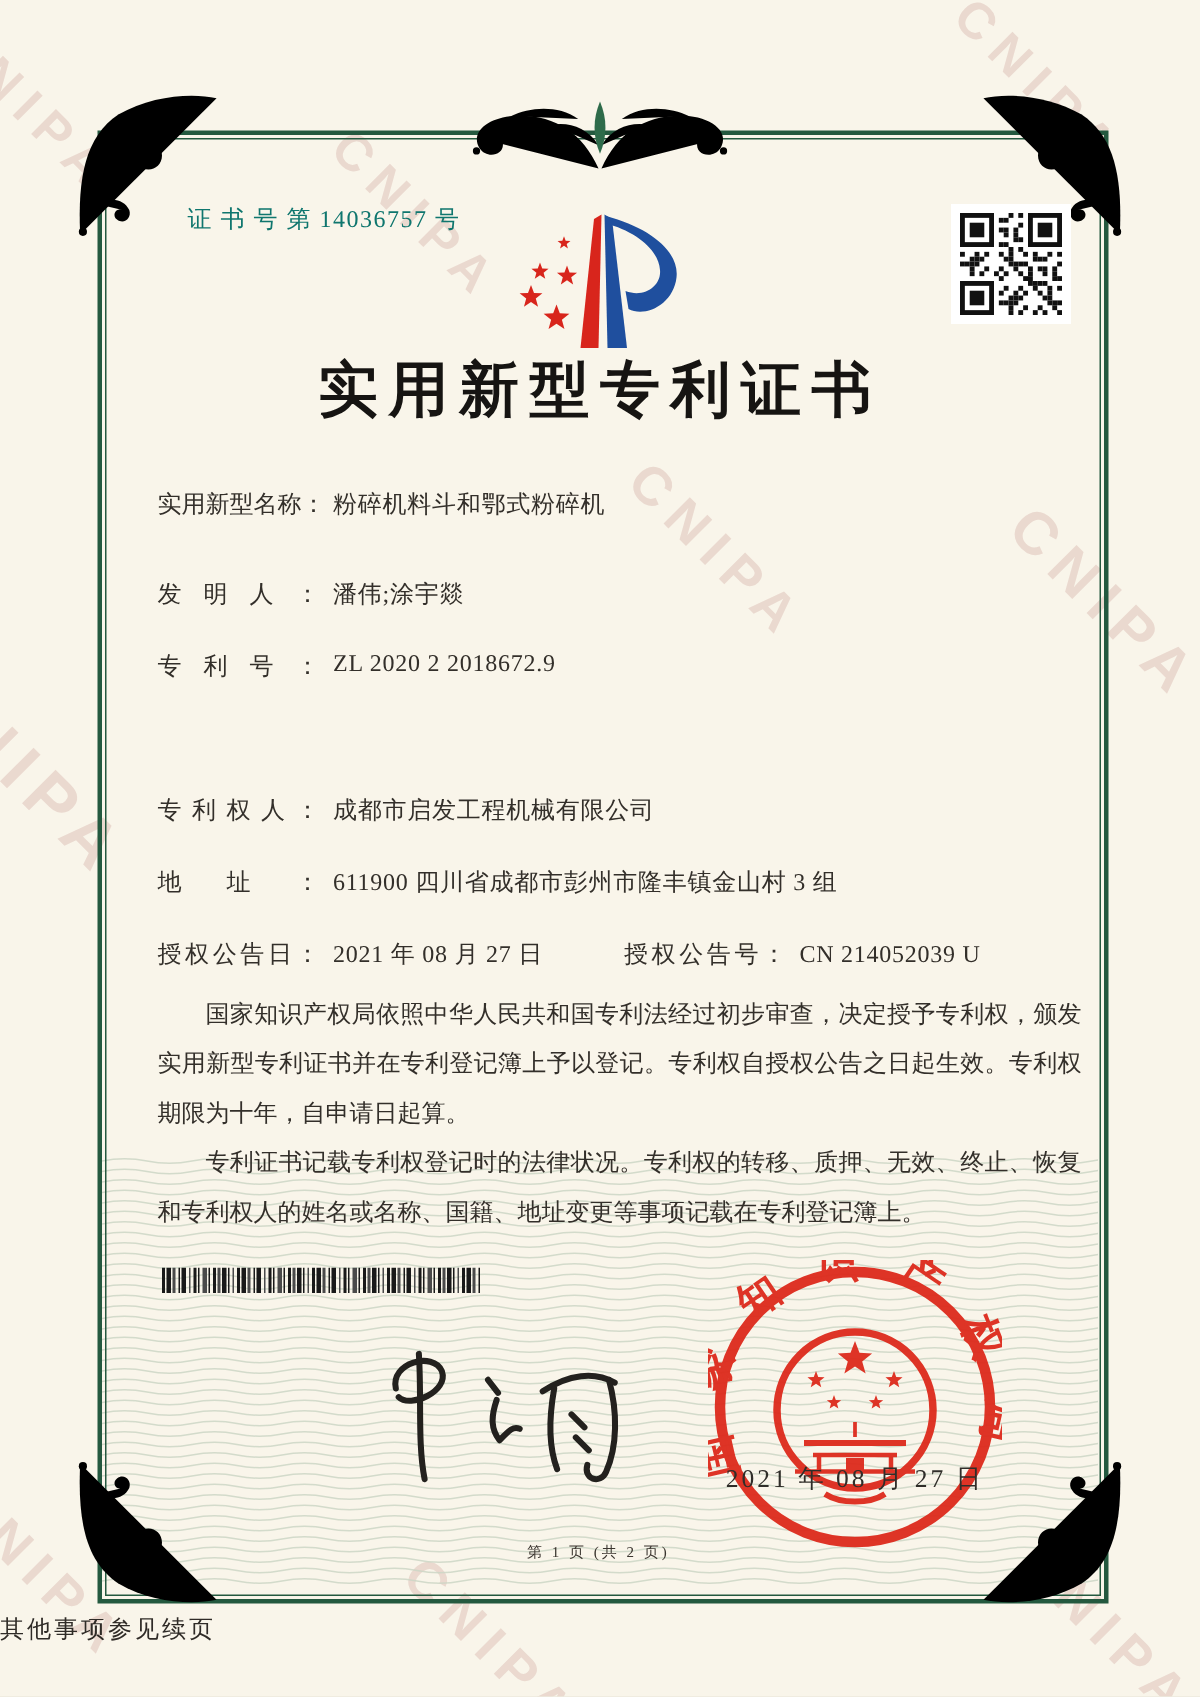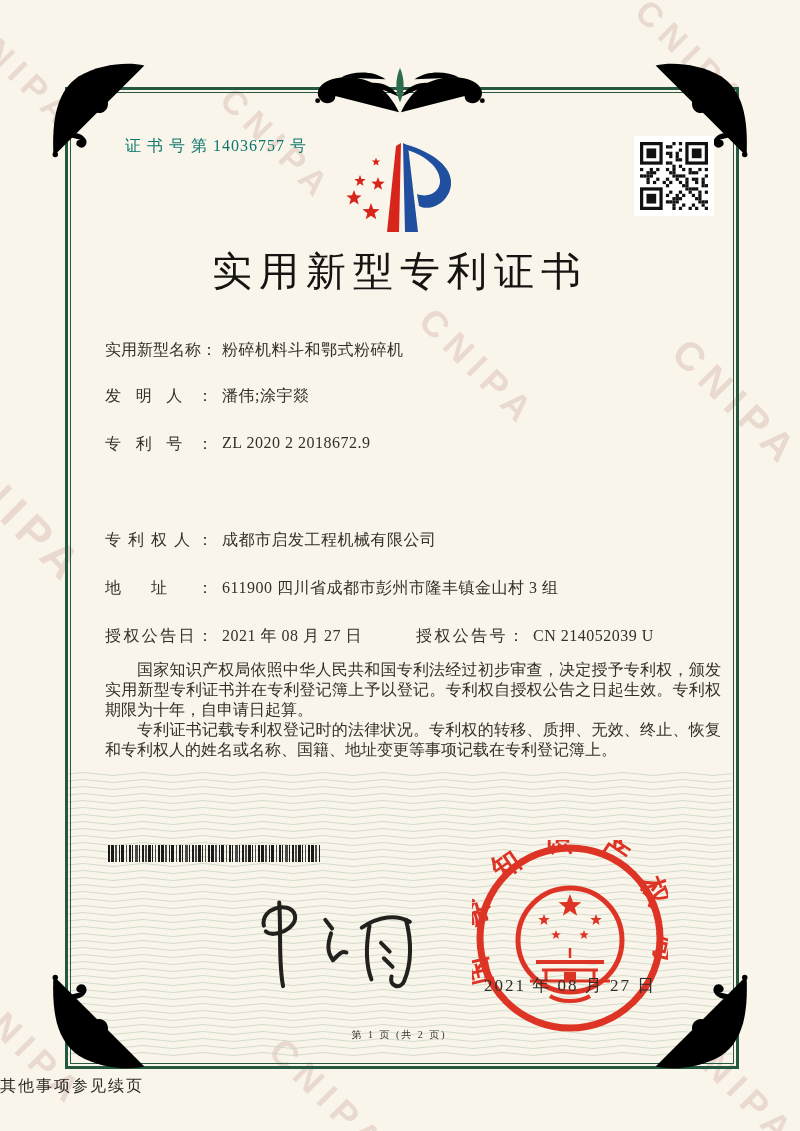--- a/index.html
+++ b/index.html
@@ -17,31 +17,31 @@
          border:3px solid #24593f;}
   .frame-inner{position:absolute;inset:2px;border:1px solid #24593f;}
   .orn{position:absolute;pointer-events:none;}
   .orn path,.orn circle{stroke:#2e6b4a;stroke-width:2.4;fill:none;stroke-linecap:round;}
   .orn .leaf{fill:#2e6b4a;stroke:none;}
   
   .certno{position:absolute;left:105px;top:136px;font-size:16px;letter-spacing:1px;color:#0f766e;margin-left:20px;}
   .logo{position:absolute;left:338px;top:132px;}
   .qrbox{position:absolute;left:634px;top:136px;width:80px;height:80px;background:#fff;}
   .qrbox svg{position:absolute;left:6px;top:6px;}
-  .title{position:absolute;left:0;top:244px;width:100%;text-align:center;
-         font-size:40px;font-weight:normal;letter-spacing:7px;color:#161412;}
+  .title{position:absolute;left:0;top:232px;width:100%;text-align:center;
+         font-size:40px;font-weight:bold;letter-spacing:7px;color:#161412;}
   
   .frow{position:absolute;left:105px;font-size:16px;white-space:nowrap;color:#332f2a;}
   .flabel{display:inline-block;width:108px;text-align:justify;text-align-last:justify;
           margin-right:9px;vertical-align:top;}
   .fvalue{letter-spacing:.5px;}
   .fvalue.fixed{display:inline-block;width:194px;}
   
   .body-text{position:absolute;left:105px;top:660px;width:616px;font-size:16px;
-             line-height:20px;text-align:justify;color:#332f2a;}
+             line-height:33px;text-align:justify;color:#332f2a;}
   .body-text p{margin:0;text-indent:2em;}
   
   #barcode{position:absolute;left:108px;top:845px;}
   
   .signer{position:absolute;left:115px;top:915px;
           font-family:"Liberation Sans","DejaVu Sans",sans-serif;
           font-size:17px;font-weight:600;color:#2a2username;color:#2a2723;}
   .signer div{margin-bottom:13px;}
   .sig{position:absolute;left:238px;top:893px;}
   .sig path{fill:none;stroke:#23211e;stroke-width:4.2;stroke-linecap:round;stroke-linejoin:round;}
@@ -273,21 +273,21 @@
         <rect x="32.38095238095238" y="64.76190476190476" width="3.238095238095238" height="3.238095238095238" fill="#111"></rect>
         <rect x="38.85714285714286" y="64.76190476190476" width="3.238095238095238" height="3.238095238095238" fill="#111"></rect>
         <rect x="48.57142857142857" y="64.76190476190476" width="3.238095238095238" height="3.238095238095238" fill="#111"></rect>
         <rect x="55.04761904761905" y="64.76190476190476" width="3.238095238095238" height="3.238095238095238" fill="#111"></rect>
         <rect x="64.76190476190476" y="64.76190476190476" width="3.238095238095238" height="3.238095238095238" fill="#111"></rect>
       </svg>
   </div>
 
   <div class="title">实用新型专利证书</div>
 
-  <div class="frow" style="top:340px">
+  <div class="frow" style="top:326px">
     <span class="flabel">实用新型名称：</span><span class="fvalue">粉碎机料斗和鄂式粉碎机</span>
   </div>
   <div class="frow" style="top:386px">
     <span class="flabel">发明人：</span><span class="fvalue">潘伟;涂宇燚</span>
   </div>
   <div class="frow" style="top:434px">
     <span class="flabel">专利号：</span><span class="fvalue">ZL 2020 2 2018672.9</span>
   </div>
   <div class="frow" style="top:530px">
     <span class="flabel">专利权人：</span><span class="fvalue">成都市启发工程机械有限公司</span>

